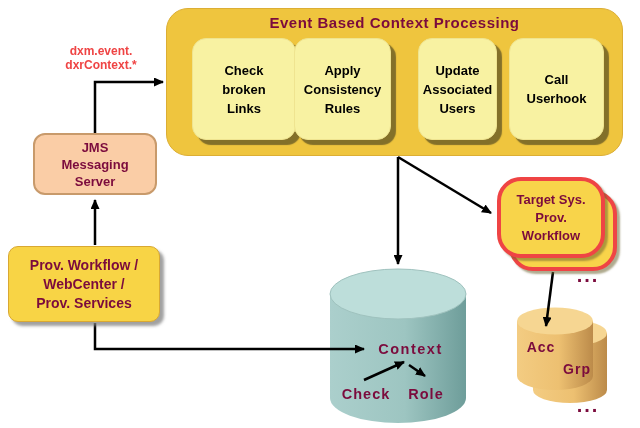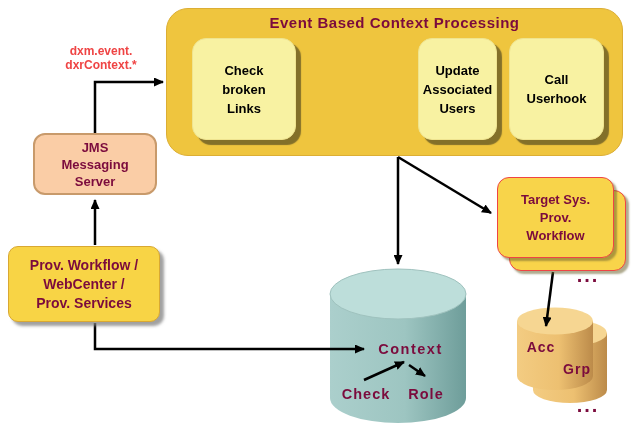--- a/index.html
+++ b/index.html
@@ -42,22 +42,22 @@
     background:#FACDA6;border:2px solid #C89A6B;border-radius:12px;
     box-sizing:border-box;font-size:13px;font-weight:bold;line-height:17px;z-index:3;
   }
   .prov-box{
     left:8px;top:246px;width:152px;height:76px;
     background:#F8D445;border:1px solid #D9A832;border-radius:10px;
     box-sizing:border-box;box-shadow:4px 4px 3px rgba(130,130,130,0.75);
     font-size:14px;font-weight:bold;line-height:19px;z-index:3;
   }
   .target-box{
-    width:117px;height:81px;background:#F8D44A;border:1px solid #ef4444;
-    border-radius:12px;box-sizing:border-box;
+    width:108px;height:81px;background:#F8D44A;border:4px solid #ef4444;
+    border-radius:24px;box-sizing:border-box;
     box-shadow:3px 3px 2px rgba(110,100,50,0.55);
     font-size:13px;font-weight:bold;line-height:18px;
   }
   .target-back{left:509px;top:190px;z-index:2;}
   .target-front{left:497px;top:177px;z-index:3;}
 
   .ellipsis{width:40px;font-size:20px;font-weight:bold;letter-spacing:2px;
     text-align:center;line-height:18px;z-index:4;}
   .ellipsis-top{left:568px;top:266px;}
   .ellipsis-bottom{left:568px;top:396px;}
@@ -118,20 +118,25 @@
   </svg>
 
   <div class="abs big-box"></div>
   <div class="abs big-title center maroon">Event Based Context Processing</div>
 
   <div class="abs step-box s1 center">
     <span class="preline">Check
 broken
 Links</span>
   </div>
+  <div class="abs step-box s2 center">
+    <span class="preline">Apply
+Consistency
+Rules</span>
+  </div>
   <div class="abs step-box s3 center">
     <span class="preline">Update
 Associated
 Users</span>
   </div>
   <div class="abs step-box s4 center">
     <span class="preline">Call
 Userhook</span>
   </div>
 

